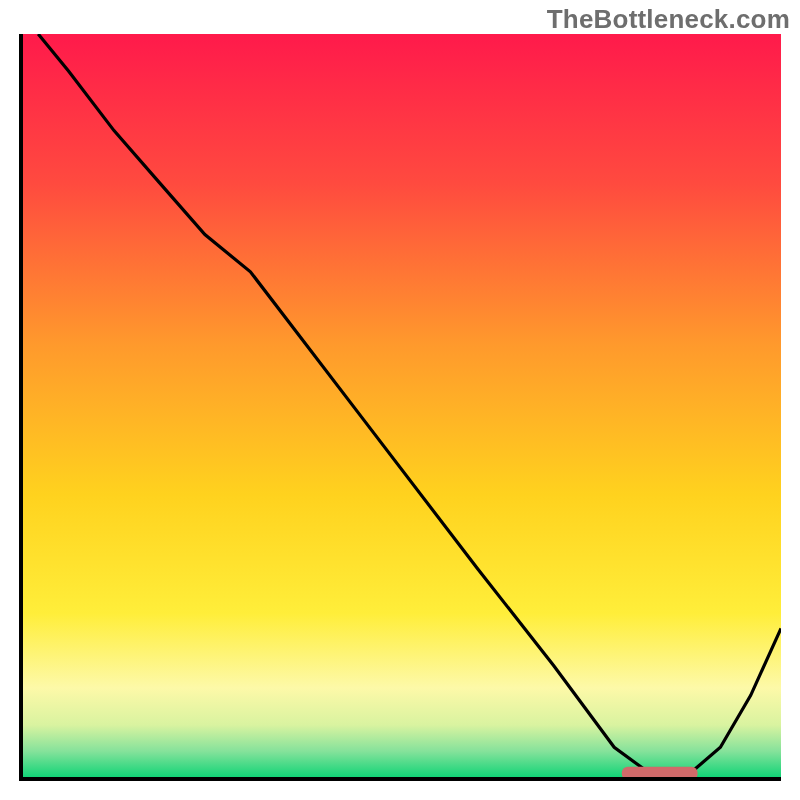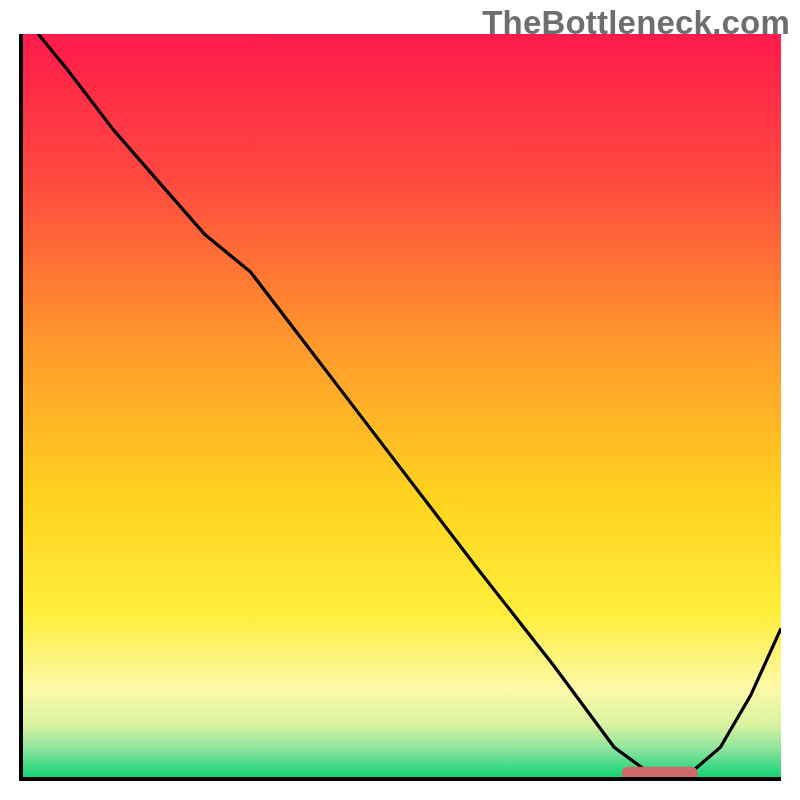--- a/index.html
+++ b/index.html
@@ -13,21 +13,21 @@
   }
   .wrap {
     position: relative;
     width: 800px;
     height: 800px;
   }
   .watermark {
     position: absolute;
     top: 4px;
     right: 10px;
-    font-size: 33px;
+    font-size: 26px;
     font-weight: 600;
     color: #6e6e6e;
     letter-spacing: 0.2px;
     z-index: 5;
     user-select: none;
   }
   .plot-frame {
     position: absolute;
     left: 19px;
     top: 34px;

